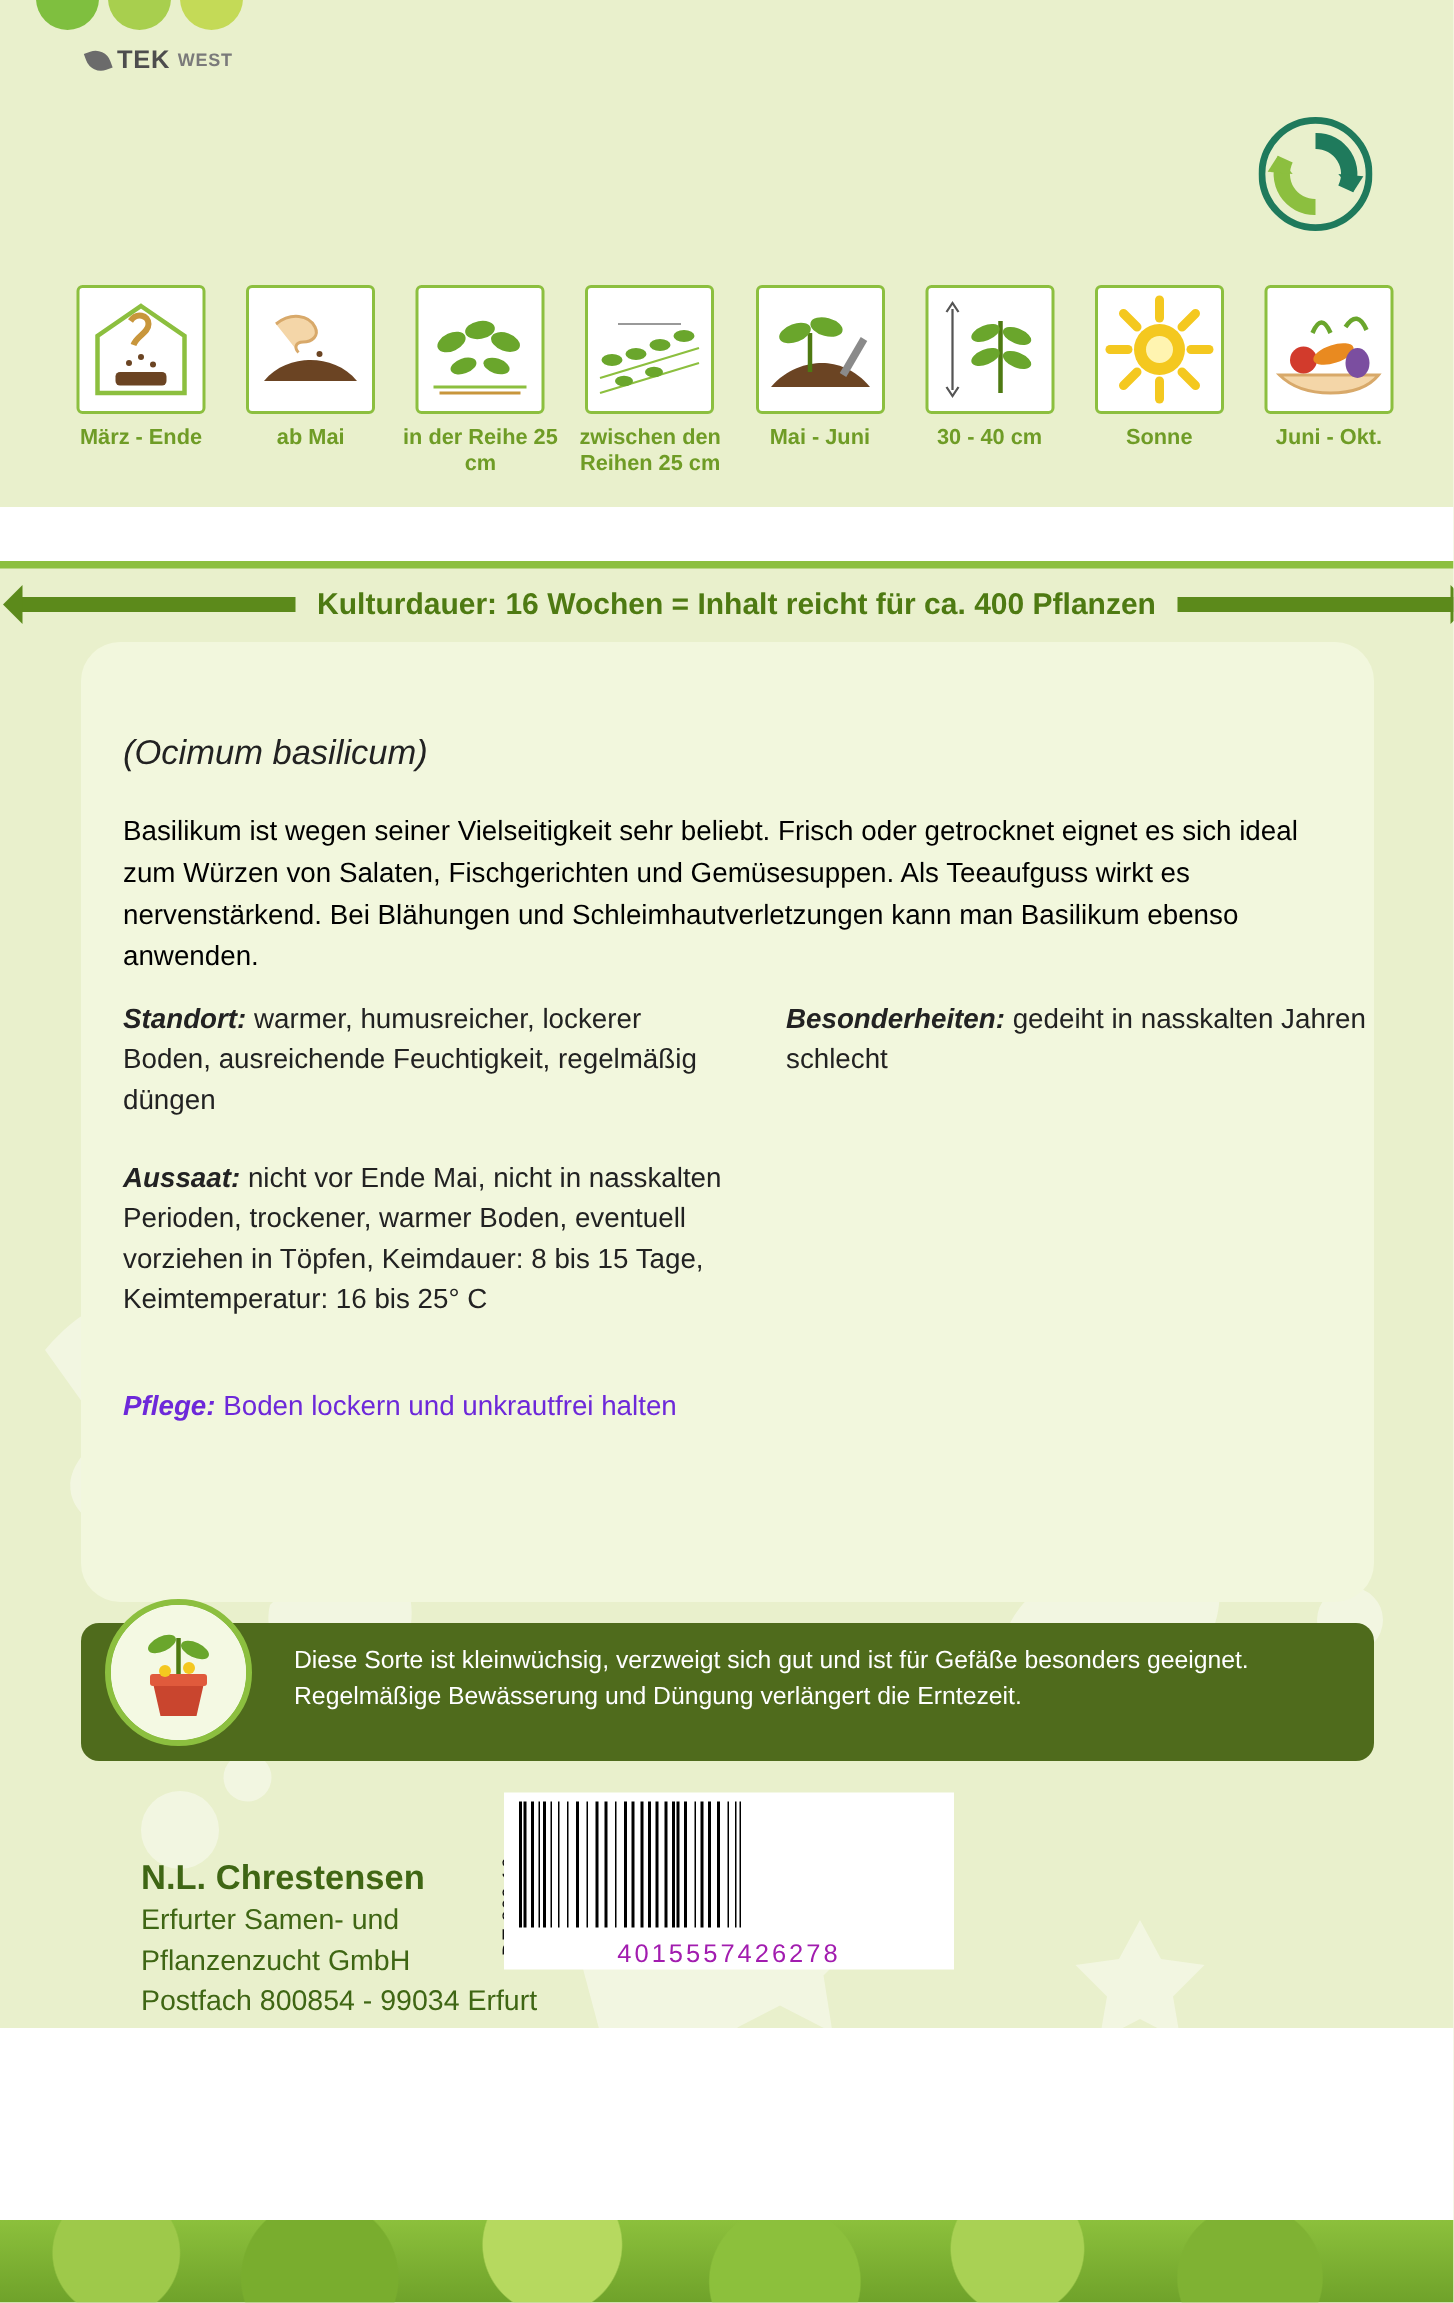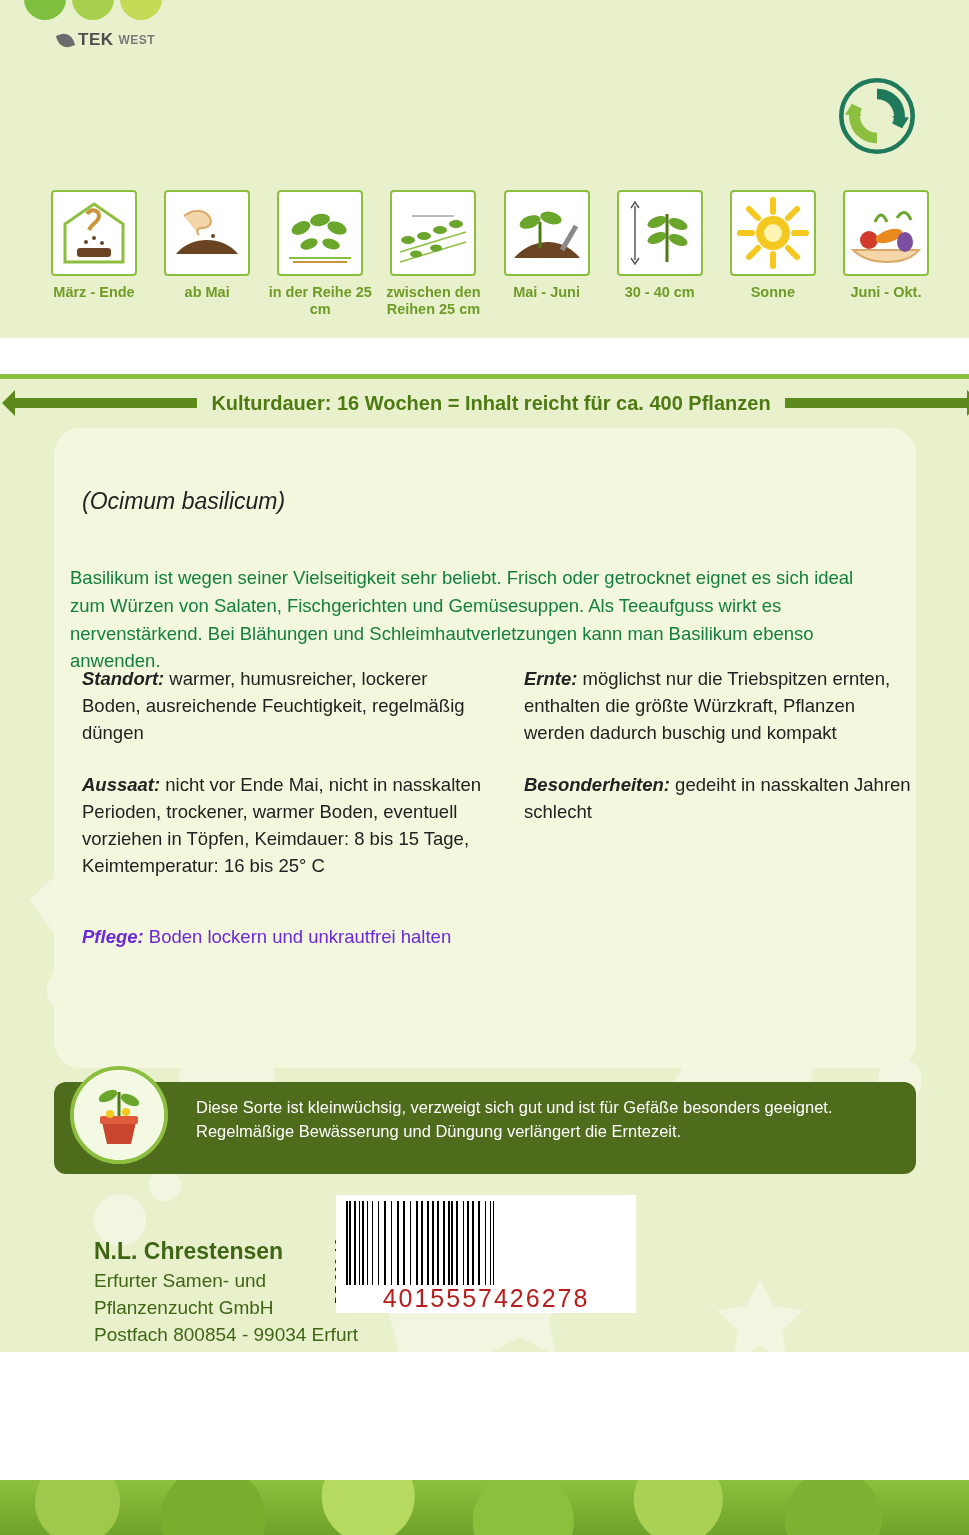--- a/index.html
+++ b/index.html
@@ -97,22 +97,22 @@
   .title-line{
     position:absolute;left:28px;top:22px;right:24px;
     font-size:25px;color:#222;
   }
   .title-line .sp{font-style:italic;font-weight:bold;}
   .title-line .attrs{font-size:21px;}
   .title-lat{
     position:absolute;left:28px;top:60px;font-size:23px;font-style:italic;color:#222;
   }
   .intro{
-    position:absolute;left:16px;top:112px;right:34px;
-    font-size:18.5px;line-height:1.5;color:#15803d;margin-top:24px;
+    position:absolute;left:28px;top:112px;right:34px;
+    font-size:18.5px;line-height:1.5;color:#000000;
   }
   .col-left{position:absolute;left:28px;top:238px;width:400px;}
   .col-right{position:absolute;left:470px;top:238px;width:390px;}
   .blk{margin-bottom:26px;font-size:18.5px;line-height:1.45;color:#222;}
   .blk b{font-style:italic;font-weight:bold;}
   .pflege{position:absolute;left:28px;top:498px;font-size:18.5px;color:#6d28d9;}
   .pflege b{font-style:italic;font-weight:bold;}
 
   
   .tip{
@@ -135,21 +135,21 @@
   .barcode-wrap{position:absolute;left:336px;top:1195px;width:300px;height:118px;background:#fff;}
   .barcode-code{
     position:absolute;left:332px;top:1238px;width:20px;
     writing-mode:vertical-rl;transform:rotate(180deg);
     font-size:13px;color:#111;letter-spacing:.5px;
   }
   .bars{position:absolute;left:10px;top:6px;height:84px;width:280px;display:flex;align-items:flex-end;}
   .bars i{display:block;background:#000;}
   .barnum{
     position:absolute;left:0;right:0;bottom:0px;text-align:center;
-    font-size:25px;letter-spacing:2px;color:#b91c1c;font-family:"Liberation Sans",sans-serif;
+    font-size:17px;letter-spacing:2px;color:#a21caf;font-family:"Liberation Sans",sans-serif;
   }
 </style>
 </head>
 <body>
 
 <div class="page">
 
   <svg class="watermark" viewBox="0 0 969 980" preserveAspectRatio="none">
     <g fill="#ffffff" opacity="0.75">
       <path d="M30 520c60-70 120-30 140 30s-40 120-100 90 10-90 60-70 40 70 0 90"></path>
@@ -336,24 +336,20 @@
         <span>warmer, humusreicher, lockerer Boden, ausreichende Feuchtigkeit, regelmäßig düngen</span>
       </div>
       <div class="blk">
         <b>Aussaat:</b>
         <span>nicht vor Ende Mai, nicht in nasskalten Perioden, trockener, warmer Boden, eventuell vorziehen in Töpfen, Keimdauer: 8 bis 15 Tage, Keimtemperatur: 16 bis 25° C</span>
       </div>
     </div>
 
     <div class="col-right">
       <div class="blk">
-        <b>Ernte:</b>
-        <span>möglichst nur die Triebspitzen ernten, enthalten die größte Würzkraft, Pflanzen werden dadurch buschig und kompakt</span>
-      </div>
-      <div class="blk">
         <b>Besonderheiten:</b>
         <span>gedeiht in nasskalten Jahren schlecht</span>
       </div>
     </div>
 
     <div class="pflege">
       <b>Pflege:</b>
       <span>Boden lockern und unkrautfrei halten</span>
     </div>
   </div>

